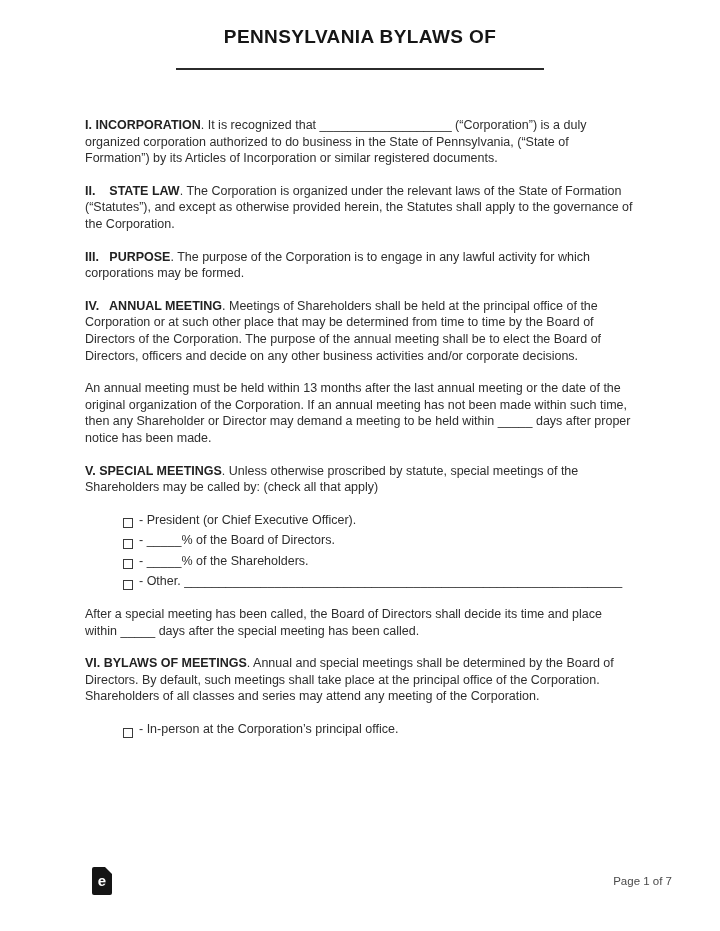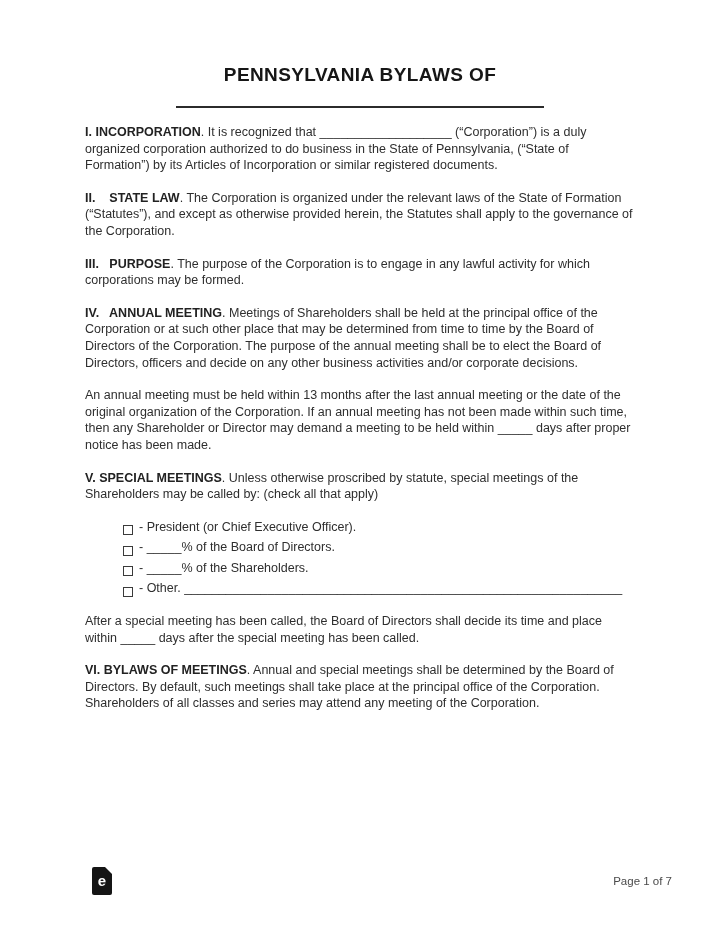--- a/index.html
+++ b/index.html
@@ -5,35 +5,35 @@
   html,body{margin:0;padding:0}
   body{
     width:720px;height:931px;
     background:#ffffff;
     font-family:"Liberation Sans",sans-serif;
     color:#2e2e2e;
     position:relative;
     overflow:hidden;
   }
   .doc-title{
-    padding-top:63px;
+    padding-top:25px;
     text-align:center;
     font-weight:bold;
     font-size:19px;
     letter-spacing:.4px;
     color:#161616;
     line-height:23px;
   }
   .name-line{
     width:368px;height:2px;
     background:#2b2b2b;
     margin:20px auto 0 auto;
   }
   .content{
-    padding:16px 84px 0 85px;
+    padding:47px 84px 0 85px;
     font-size:12.5px;
     line-height:16.6px;
   }
   p.doc{
     margin:0 0 16px 0;
     white-space:pre-wrap;
   }
   p.doc b{color:#222222}
   .cb-list{
     margin:0 0 16px 0;
@@ -119,20 +119,26 @@
       <span class="checkbox"></span>
       <span>- Other. _______________________________________________________________</span>
     </div>
   </div>
 
   <p class="doc">After a special meeting has been called, the Board of Directors shall decide its time and place within _____ days after the special meeting has been called.</p>
 
   <p class="doc"><b>VI. BYLAWS OF MEETINGS</b><span>. Annual and special meetings shall be determined by the Board of Directors. By default, such meetings shall take place at the principal office of the Corporation. Shareholders of all classes and series may attend any meeting of the Corporation.</span></p>
 
 
+  <div class="cb-list">
+    <div class="cb-item">
+      <span class="checkbox"></span>
+      <span>- In-person at the Corporation’s principal office.</span>
+    </div>
+  </div>
 
 </div>
 
 <div class="footer-logo">
   <span class="fold"></span>
   <span class="letter">e</span>
 </div>
 <div class="page-label">Page 1 of 7</div>
 
 </body></html>

